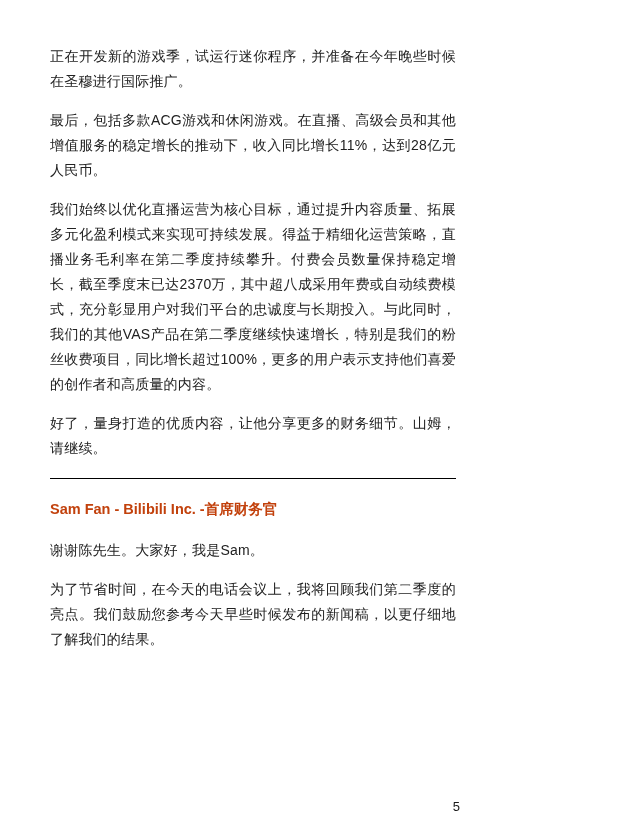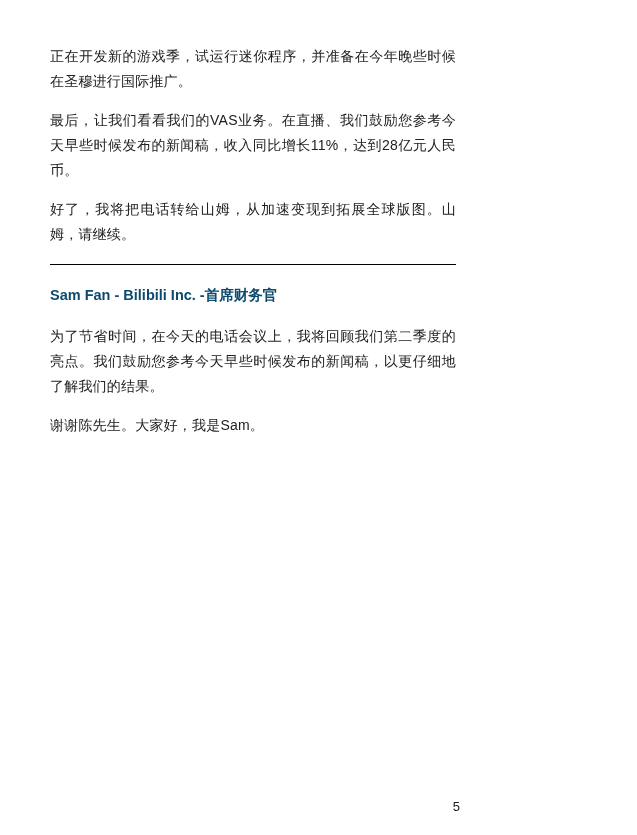--- a/index.html
+++ b/index.html
@@ -36,42 +36,43 @@
     border: none;
     border-top: 1.6px solid #000000;
     margin: 17px 0 18px 0;
     width: 100%;
   }
   .speaker-heading {
     font-size: 14.5px;
     font-weight: 700;
     line-height: 25px;
     margin: 0 0 16px 0;
-    color: #0c4a6e;
+    color: #c2410c;
   }
   .page-number {
     position: absolute;
     top: 798px;
     right: 45px;
     font-size: 13px;
     line-height: 18px;
     color: #1a1a1a;
   }
 </style>
 </head>
 <body>
 
 <div class="page">
   <div class="content">
     <p>正在开发新的游戏季，试运行迷你程序，并准备在今年晚些时候在圣穆进行国际推广。</p>
-    <p>最后，让我们看看我们的VAS业务。在直播、我们鼓励您参考今天早些时候发布的新闻稿，收入同比增长11%，达到28亿元人民币。</p>
-    <p>好了，我将把电话转给山姆，从加速变现到拓展全球版图。山姆，请继续。</p>
+    <p>最后，包括多款ACG游戏和休闲游戏。在直播、高级会员和其他增值服务的稳定增长的推动下，收入同比增长11%，达到28亿元人民币。</p>
+    <p>我们始终以优化直播运营为核心目标，通过提升内容质量、拓展多元化盈利模式来实现可持续发展。得益于精细化运营策略，直播业务毛利率在第二季度持续攀升。付费会员数量保持稳定增长，截至季度末已达2370万，其中超八成采用年费或自动续费模式，充分彰显用户对我们平台的忠诚度与长期投入。与此同时，我们的其他VAS产品在第二季度继续快速增长，特别是我们的粉丝收费项目，同比增长超过100%，更多的用户表示支持他们喜爱的创作者和高质量的内容。</p>
+    <p>好了，量身打造的优质内容，让他分享更多的财务细节。山姆，请继续。</p>
 
     <hr class="section-divider">
 
     <h2 class="speaker-heading">Sam Fan - Bilibili Inc. -首席财务官</h2>
 
+    <p>谢谢陈先生。大家好，我是Sam。</p>
     <p>为了节省时间，在今天的电话会议上，我将回顾我们第二季度的亮点。我们鼓励您参考今天早些时候发布的新闻稿，以更仔细地了解我们的结果。</p>
-    <p>谢谢陈先生。大家好，我是Sam。</p>
   </div>
 
   <div class="page-number">5</div>
 </div>
 
 </body></html>

